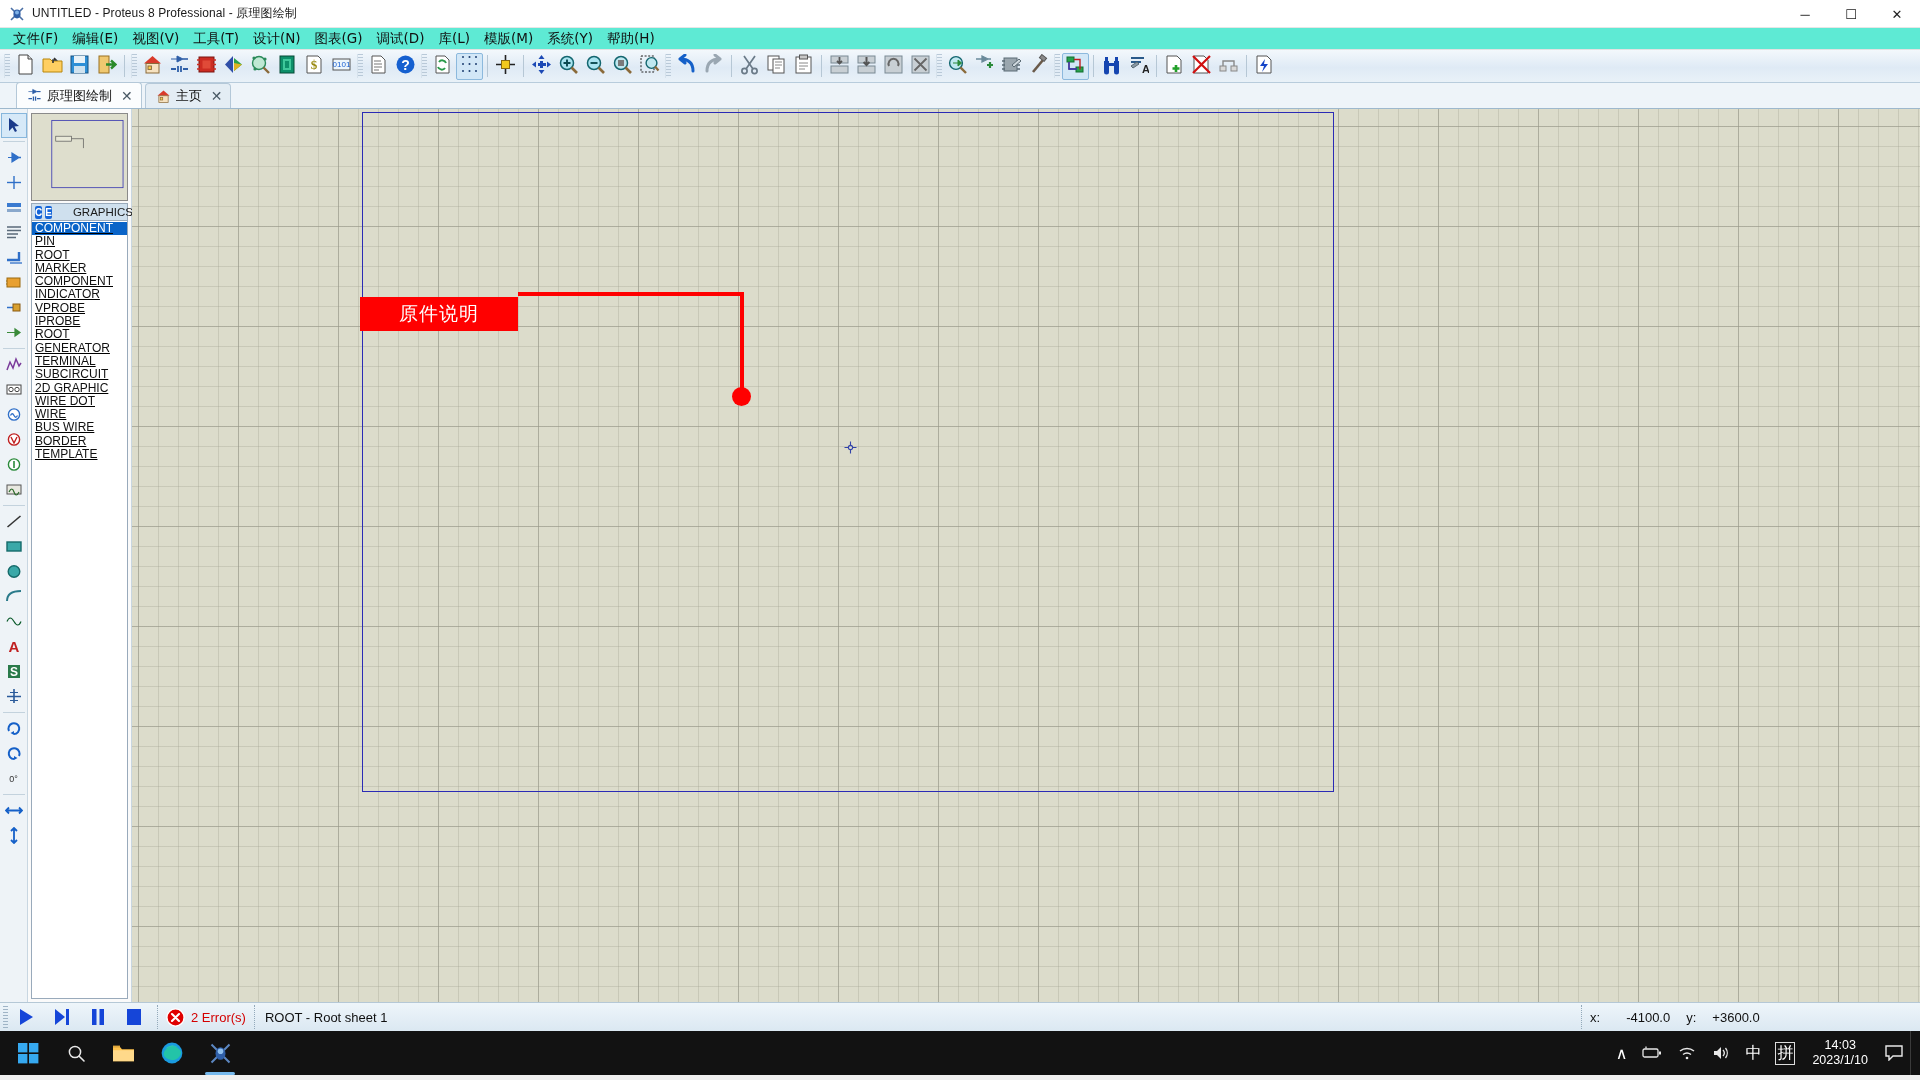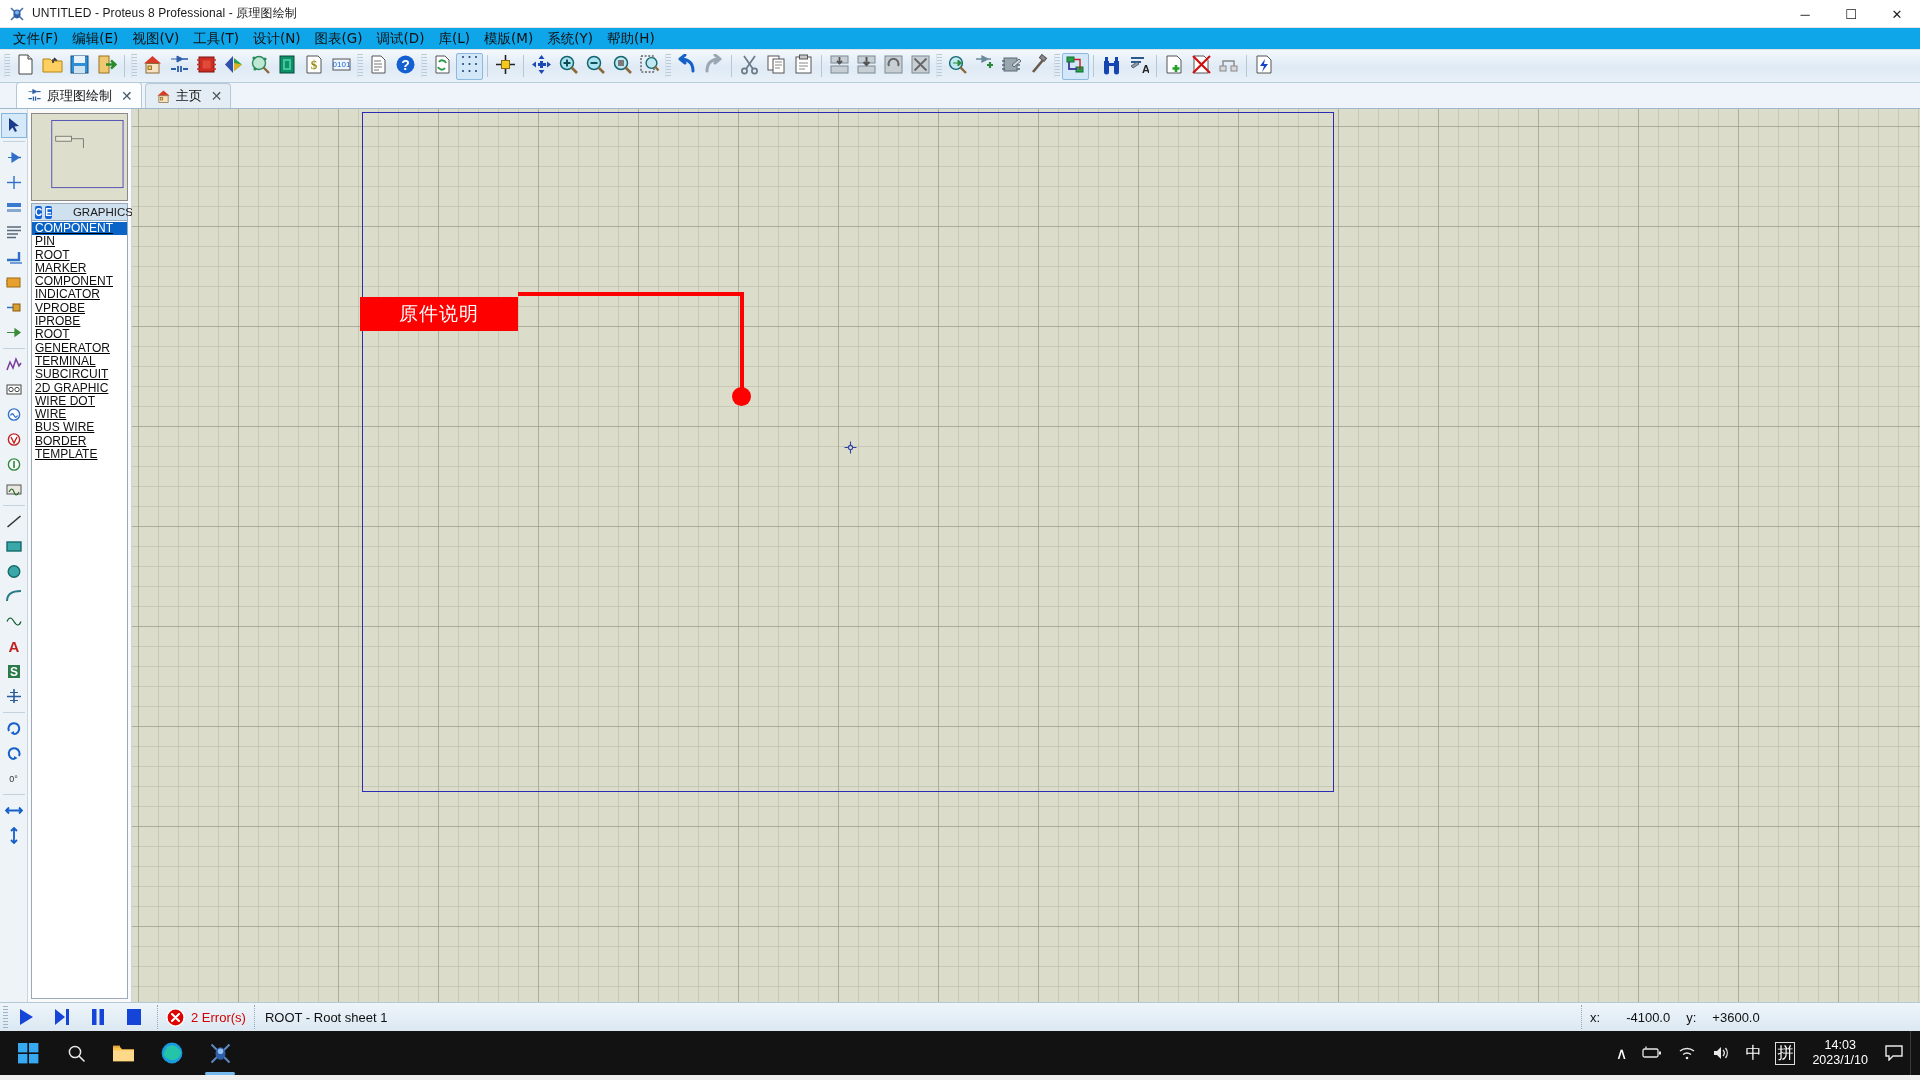--- a/index.html
+++ b/index.html
@@ -17,21 +17,21 @@
     border-bottom:1px solid #e6e6e6; position:relative;
   }
   #app-icon { width:18px; height:18px; margin:0 6px 0 8px; position:relative; flex:0 0 auto;}
   #app-icon .bug { position:absolute; left:1px; top:1px; width:16px; height:16px;}
   #title-text { font-size:12px; color:#1a1a1a; letter-spacing:0.1px;}
   .win-btns { position:absolute; right:0; top:0; height:28px; display:flex; }
   .win-btn { width:46px; height:28px; display:flex; align-items:center; justify-content:center;
              font-size:13px; color:#222; }
 
   
-  #menubar { height:22px; background:#0ea5e9; display:flex; align-items:center;
+  #menubar { height:22px; background:#5eead4; display:flex; align-items:center;
              padding-left:6px; border-bottom:1px solid #e2e2e2;}
   .menu-item { padding:2px 7px; font-size:13.5px; color:#111; white-space:nowrap;
                font-family:"DejaVu Sans","Liberation Sans",sans-serif; }
 
   
   #toolbar {
     height:33px; display:flex; align-items:center;
     background:linear-gradient(#f3f8fc,#dfeaf5 55%,#e9f1f8);
     border-bottom:1px solid #b8ccdc; padding-left:2px;
   }

